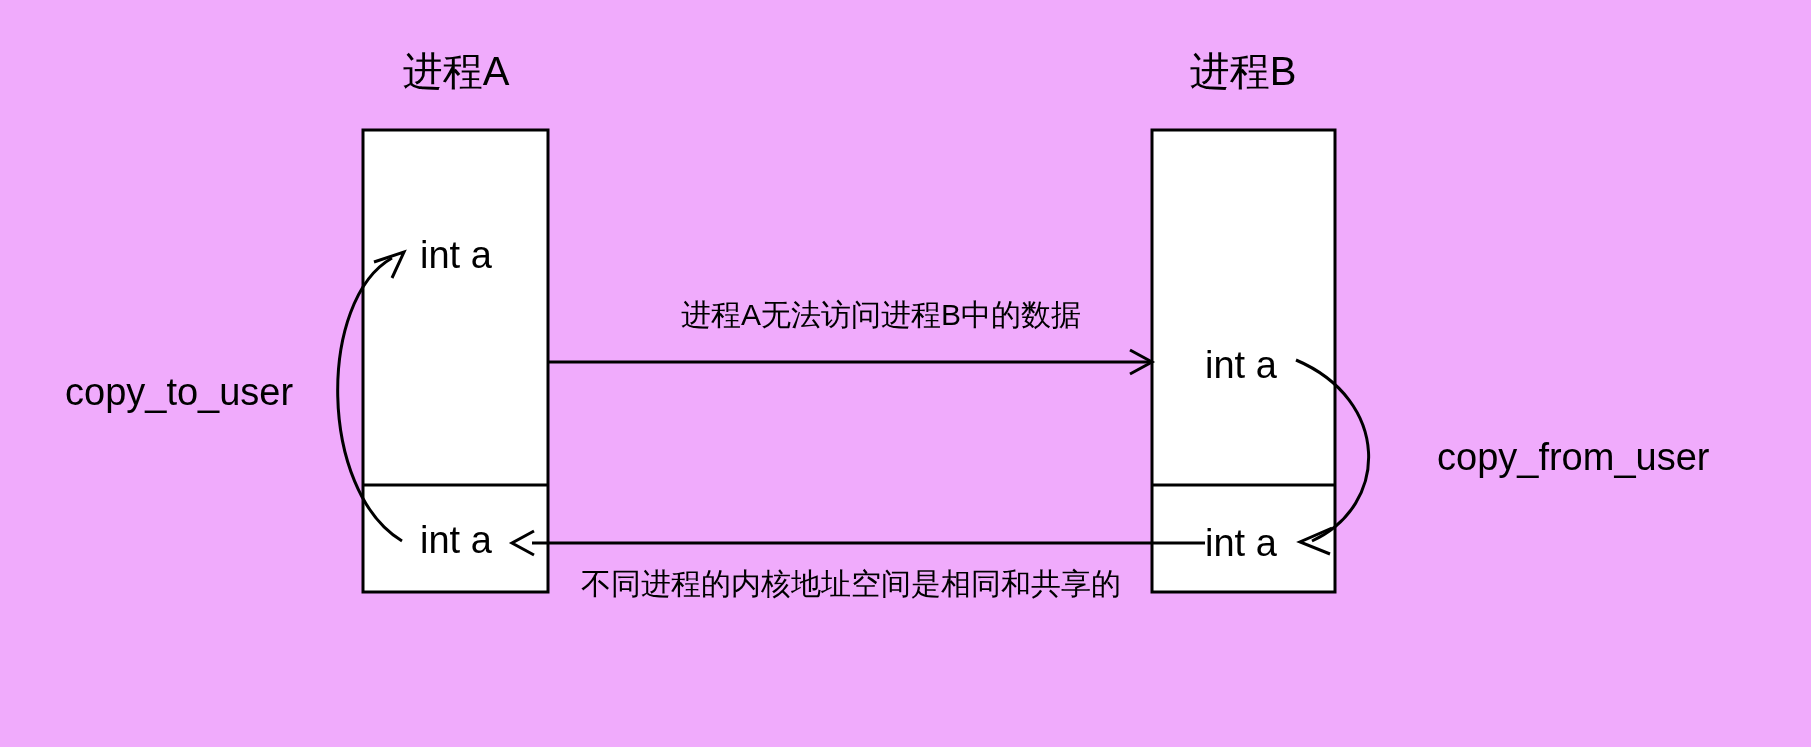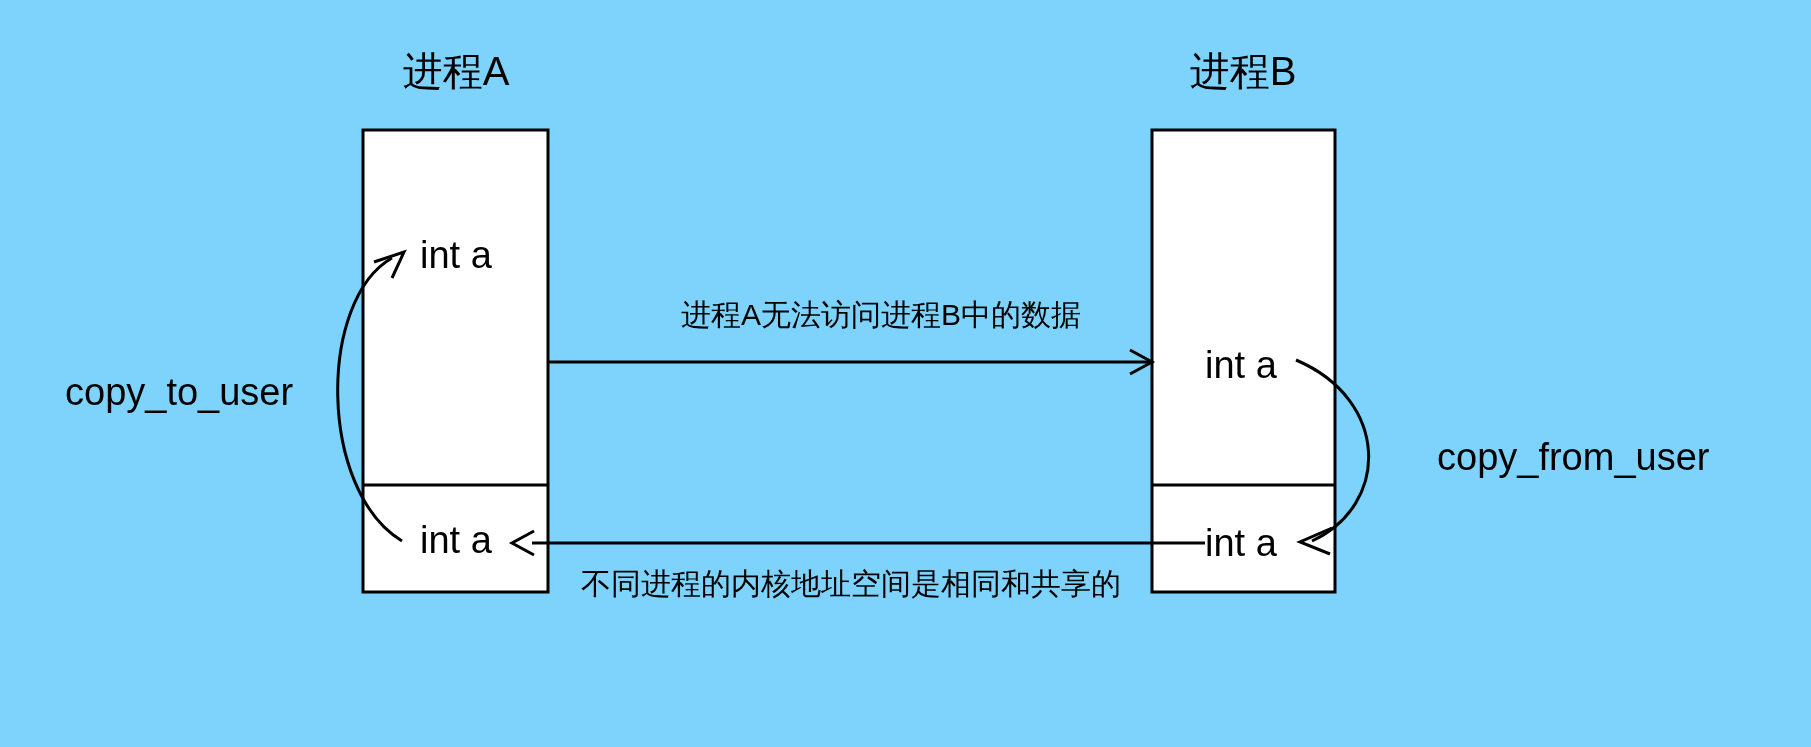--- a/index.html
+++ b/index.html
@@ -7,21 +7,21 @@
     padding: 0;
     background: #ffffff;
   }
   body {
     font-family: "Liberation Sans", "DejaVu Sans", sans-serif;
   }
   #diagram-root {
     position: relative;
     width: 1811px;
     height: 747px;
-    background: #7dd3fc;
+    background: #f0abfc;
     overflow: hidden;
   }
   svg.diagram-canvas {
     position: absolute;
     top: 0;
     left: 0;
     width: 1811px;
     height: 747px;
     display: block;
   }

